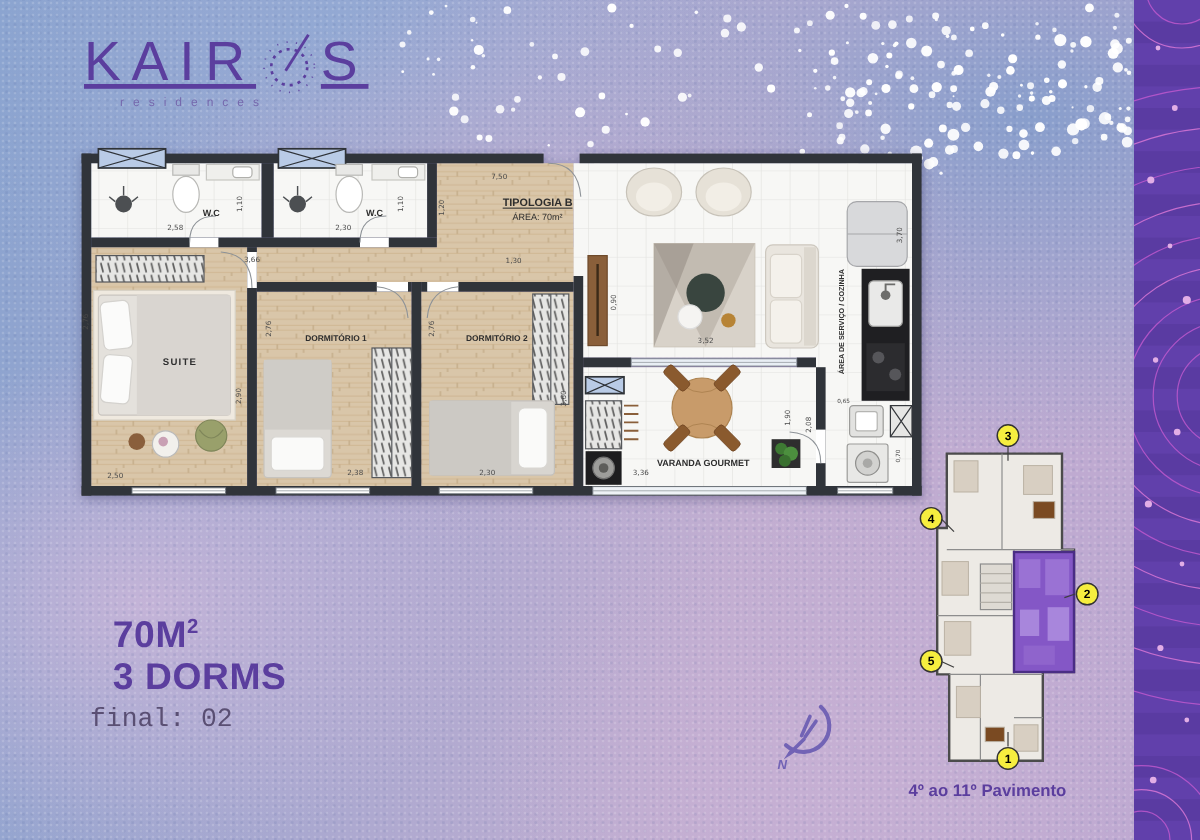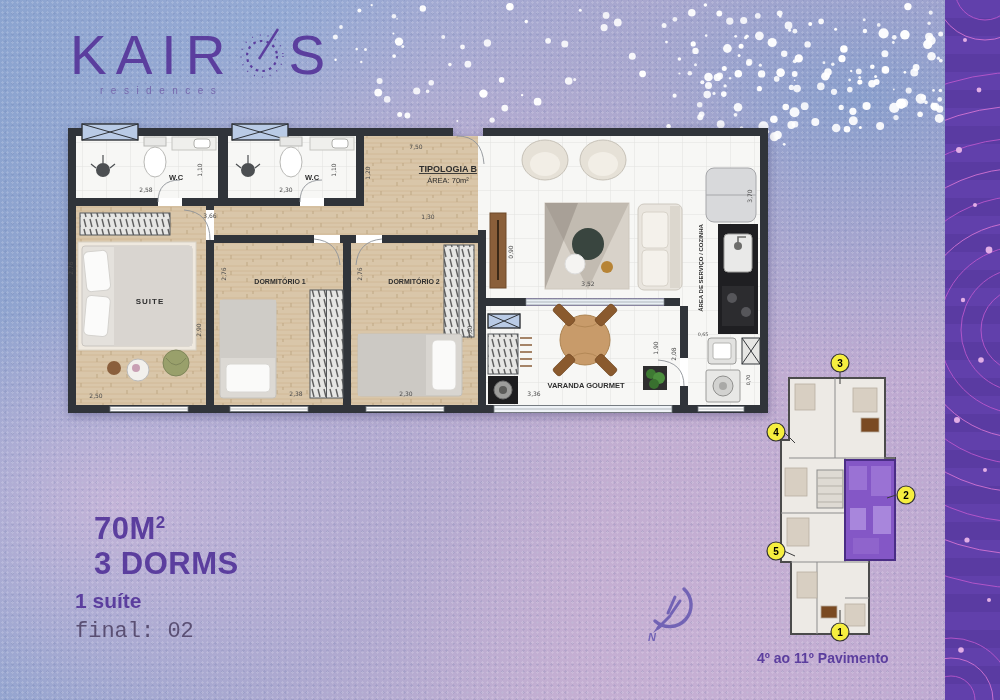--- a/index.html
+++ b/index.html
@@ -14,21 +14,21 @@
       linear-gradient(100deg,#8aa3cf 0%,#aea9d0 38%,#c2aed1 62%,#bda8d1 100%);
   }
   .stage::after{content:"";position:absolute;inset:0;pointer-events:none;opacity:.45;
     background-image:
       radial-gradient(rgba(255,255,255,.35) 1px, transparent 1.4px),
       radial-gradient(rgba(74,94,150,.28) 1px, transparent 1.4px);
     background-size:5px 5px,7px 7px;background-position:0 0,2px 3px;}
   
   .logo{position:absolute;left:70px;top:28px;color:#5b3e9e;z-index:3;}
   .logo-row{display:flex;align-items:flex-start;}
-  .logo-row span{font-size:55px;line-height:1;letter-spacing:9px;font-weight:400;}
+  .logo-row span{font-size:46px;line-height:1;letter-spacing:9px;font-weight:400;text-decoration:underline;}
   .logo-sub{margin-top:2px;margin-left:30px;font-size:10px;letter-spacing:7.5px;color:#75遗68ad;color:#7568ad;}
   
   .summary{position:absolute;left:75px;top:512px;color:#5b3e9e;z-index:3;}
   .summary .big{font-size:31px;font-weight:bold;letter-spacing:.5px;line-height:1.12;margin-left:19px;}
   .summary sup{font-size:17px;}
   .summary .mid{font-size:21px;font-weight:bold;margin-top:8px;}
   .summary .small{font-size:22px;font-weight:400;color:#5a4f73;margin-top:6px;font-family:Liberation Mono, monospace;}
   .plan-wrap{position:absolute;left:58px;top:118px;z-index:2;filter:drop-shadow(1px 3px 5px rgba(40,40,90,.35));}
   .dots-layer{position:absolute;inset:0;z-index:1;pointer-events:none;}
   .band{position:absolute;right:0;top:0;width:55px;height:700px;z-index:2;}
@@ -529,21 +529,20 @@
       <text x="694" y="78" transform="rotate(-90 694 78)">3,70</text>
       <text x="645" y="218" font-size="4.8">0,65</text>
       <text x="692" y="262" font-size="4.8" transform="rotate(-90 692 262)">0,70</text>
     </g>
   </svg>
   </div>
 
   <div class="summary">
     <div class="big"><span>70M</span><sup>2</sup></div>
     <div class="big">3 DORMS</div>
-    <div class="mid">1 suíte</div>
     <div class="small">final: 02</div>
   </div>
 
   <svg class="north" width="60" height="62" viewBox="0 0 60 62">
     <path d="M42,6 A21,21 0 1 1 13,38" fill="none" stroke="#7263b5" stroke-width="3.4" stroke-linecap="round"></path>
     <path d="M33,14 L26,30 M38,18 L29,31" stroke="#7263b5" stroke-width="3" stroke-linecap="round"></path>
     <path d="M28,33 L16,45" stroke="#7263b5" stroke-width="3" stroke-linecap="round"></path>
     <polygon points="11,50 20,44 17,41" fill="#7263b5"></polygon>
     <text x="6" y="58" font-family="Liberation Sans, sans-serif" font-size="11" font-weight="bold" font-style="italic" fill="#7263b5">N</text>
   </svg>

